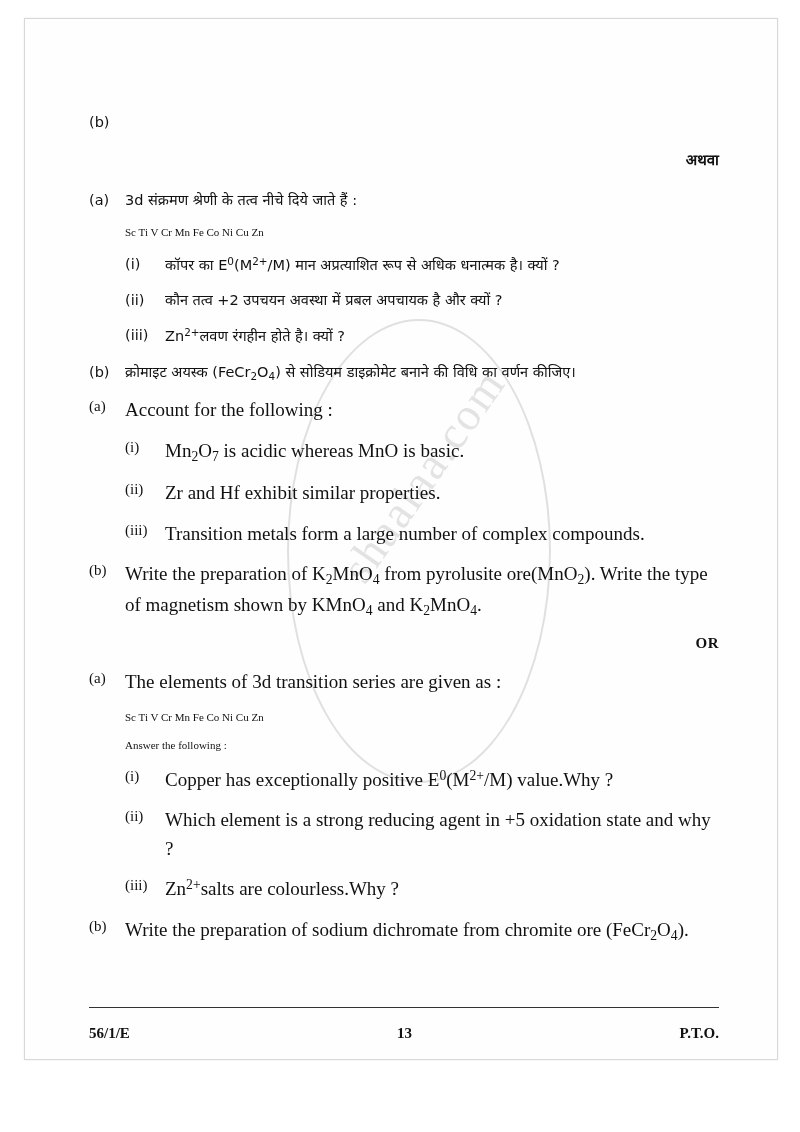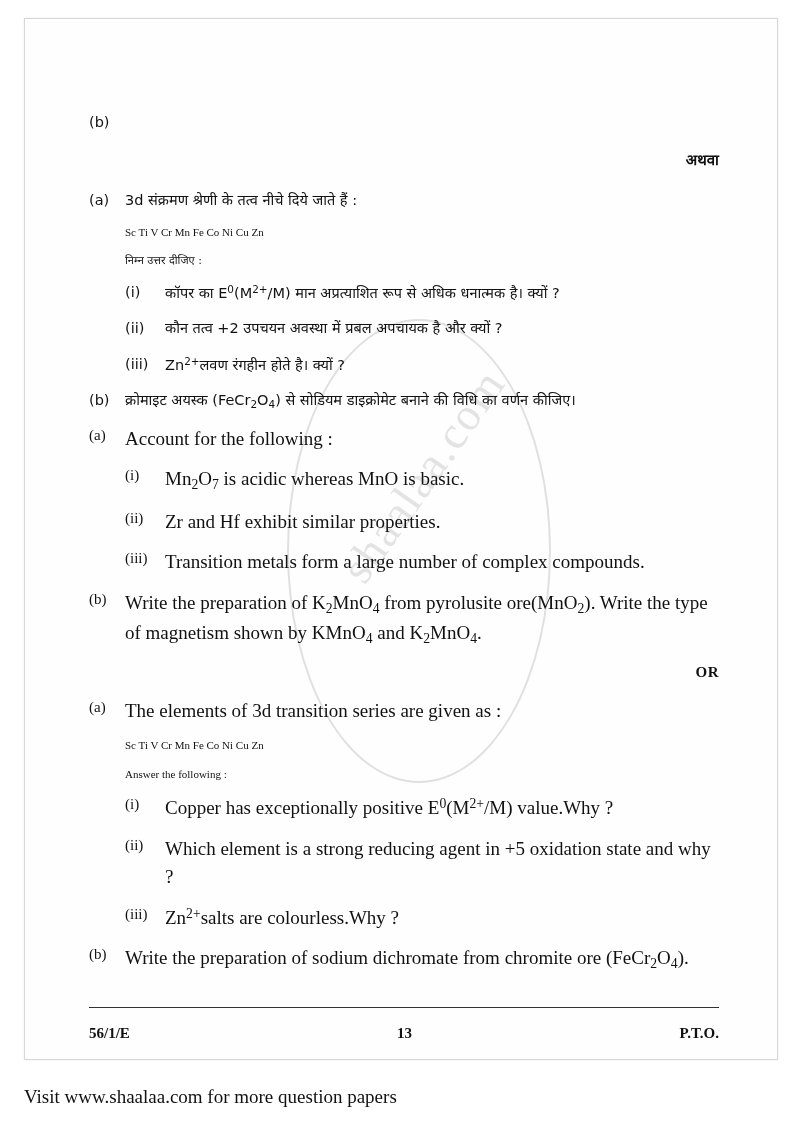--- a/index.html
+++ b/index.html
@@ -186,21 +186,20 @@
 
         <div class="center hindi">अथवा</div>
 
         <div class="row">
           <div class="marker hindi">(a)</div>
           <div class="txt hindi">3d संक्रमण श्रेणी के तत्व नीचे दिये जाते हैं :</div>
         </div>
 
         <div class="plain-line">Sc Ti V Cr Mn Fe Co Ni Cu Zn</div>
 
-        <div class="plain-line hindi">निम्न उत्तर दीजिए :</div>
 
         <div class="indent-1">
           <div class="row">
             <div class="marker-sm hindi">(i)</div>
             <div class="txt hindi">कॉपर का E<sup>0</sup>(M<sup>2+</sup>/M) मान अप्रत्याशित रूप से अधिक धनात्मक है। क्यों ?</div>
           </div>
           <div class="row">
             <div class="marker-sm hindi">(ii)</div>
             <div class="txt hindi">कौन तत्व +2 उपचयन अवस्था में प्रबल अपचायक है और क्यों ?</div>
           </div>
@@ -275,14 +274,13 @@
 
       <div class="footer">
         <div>56/1/E</div>
         <div class="center-num">13</div>
         <div>P.T.O.</div>
       </div>
       <div class="rule"></div>
     </div>
   </div>
 
-  <div class="visit-bar">Visit www.shaalaa.com for more question papers</div>
 </div>
 
 </body></html>

